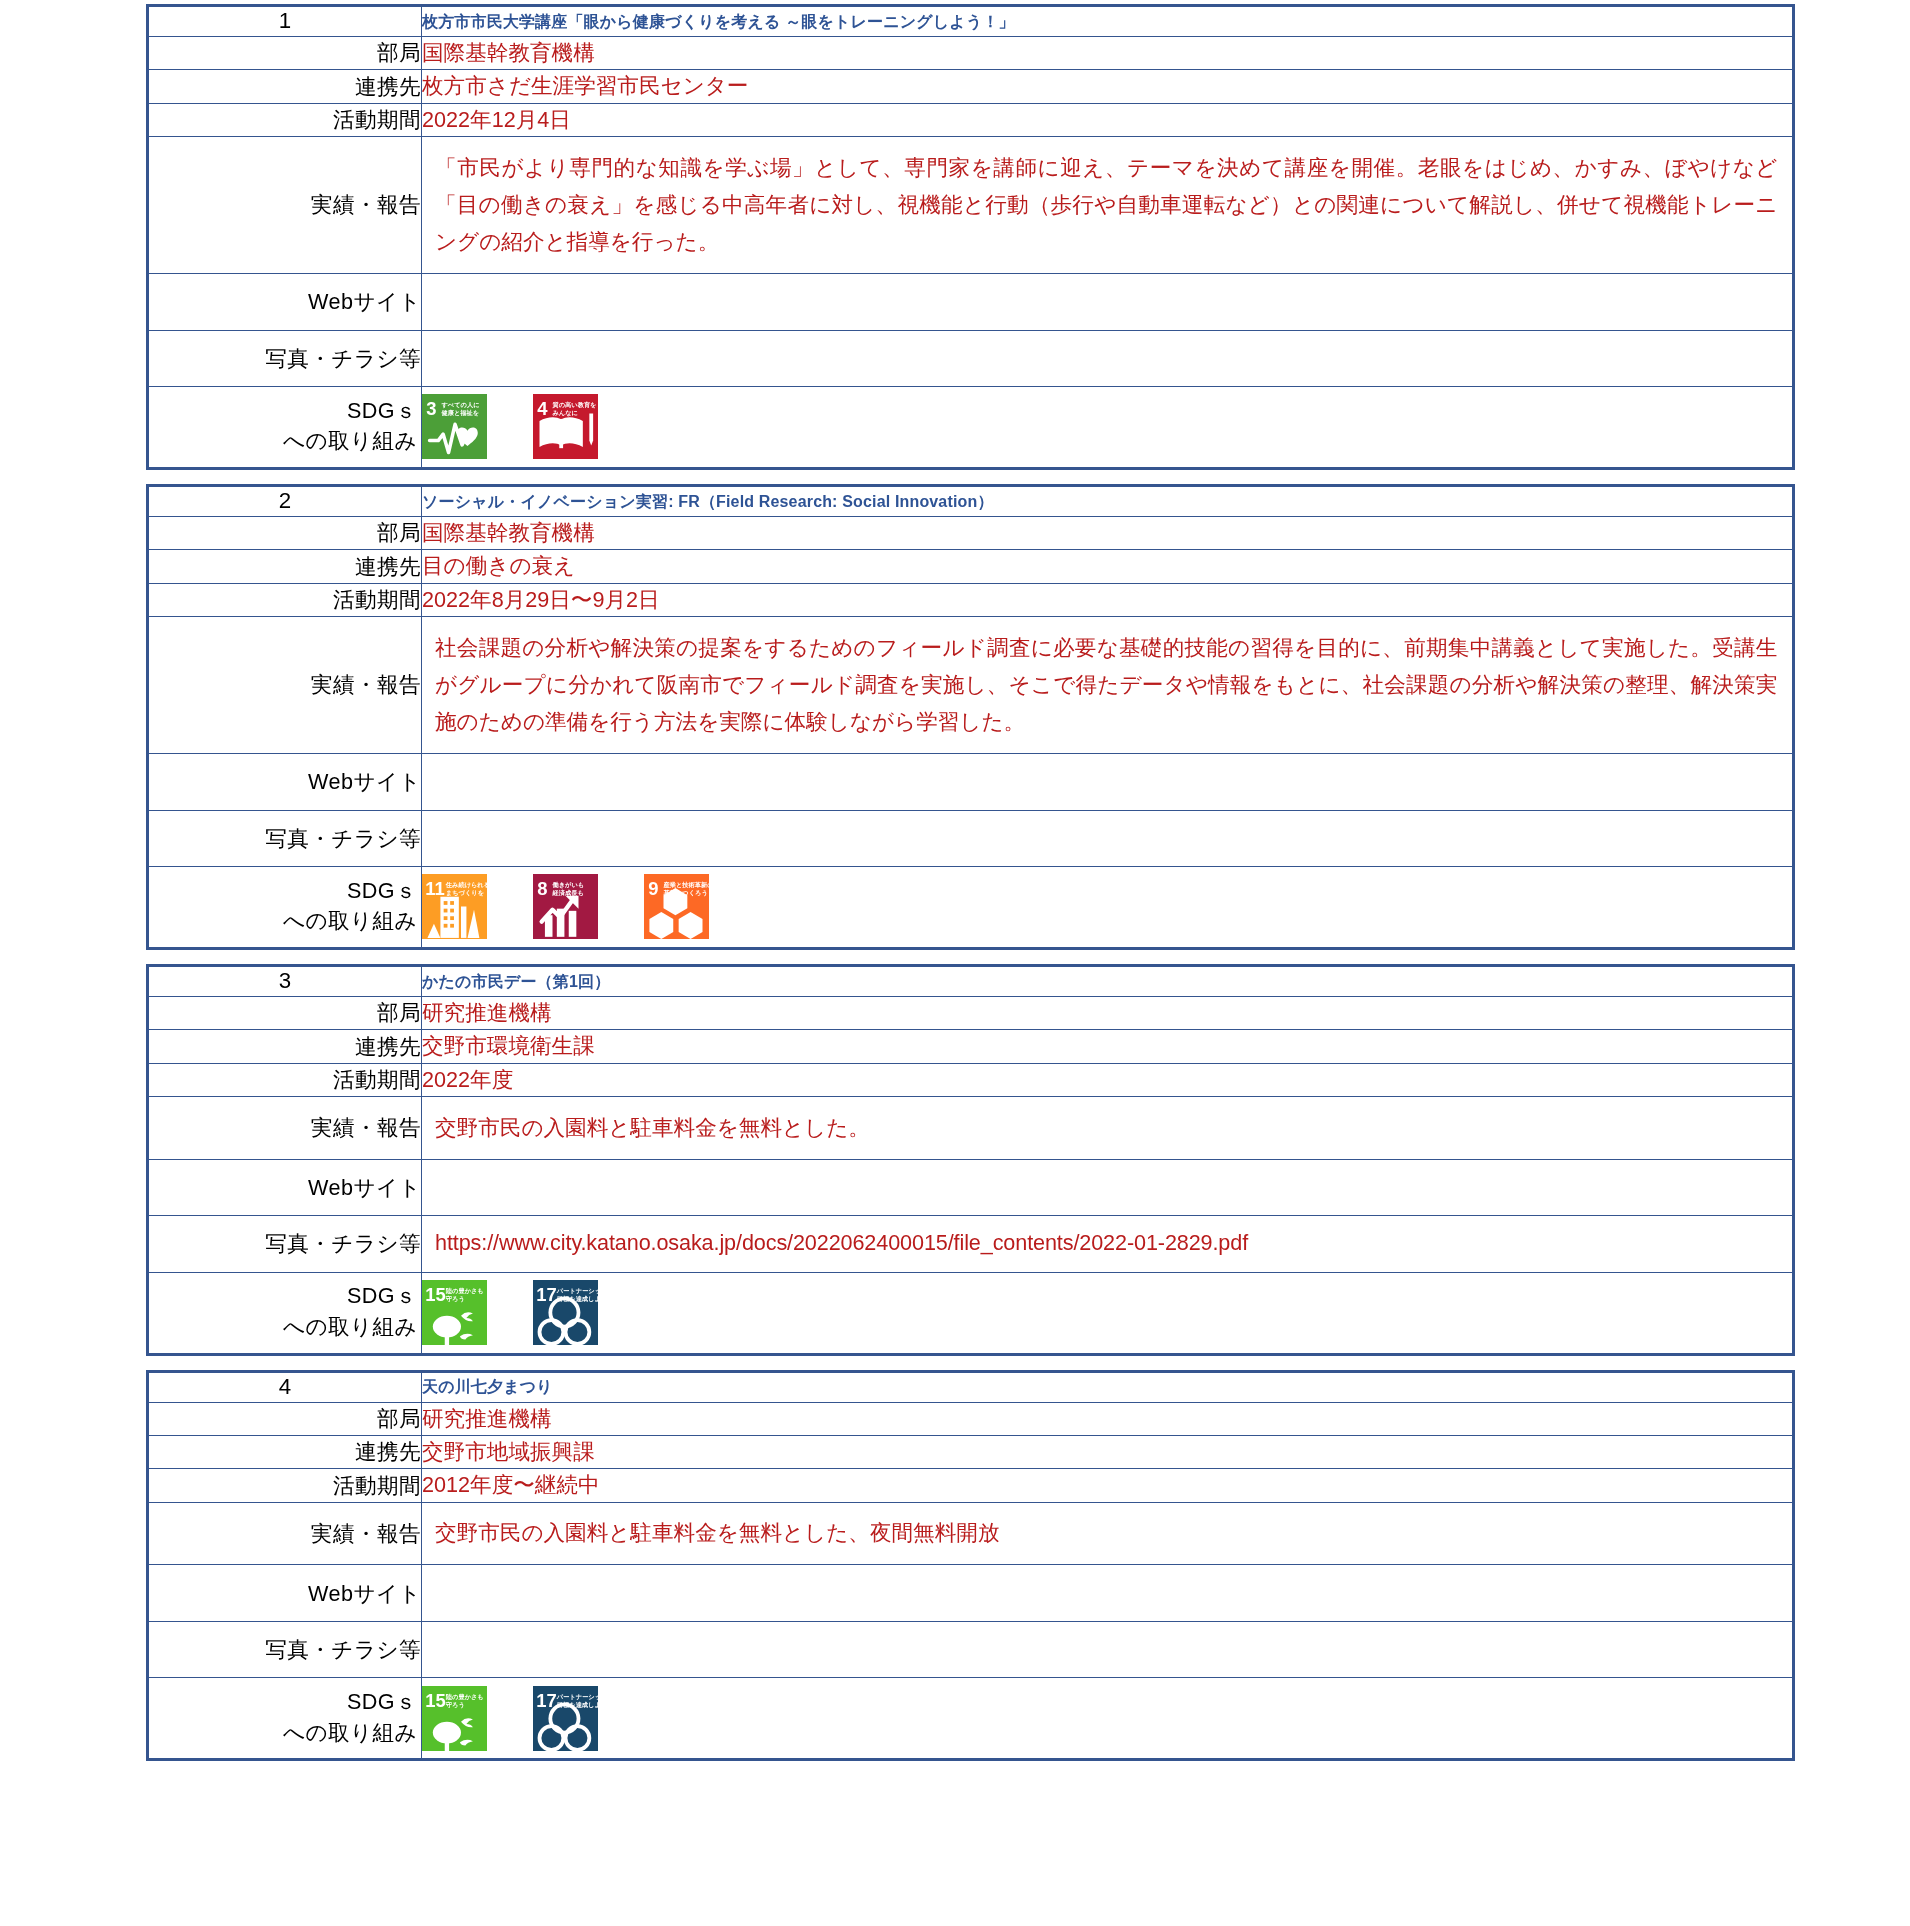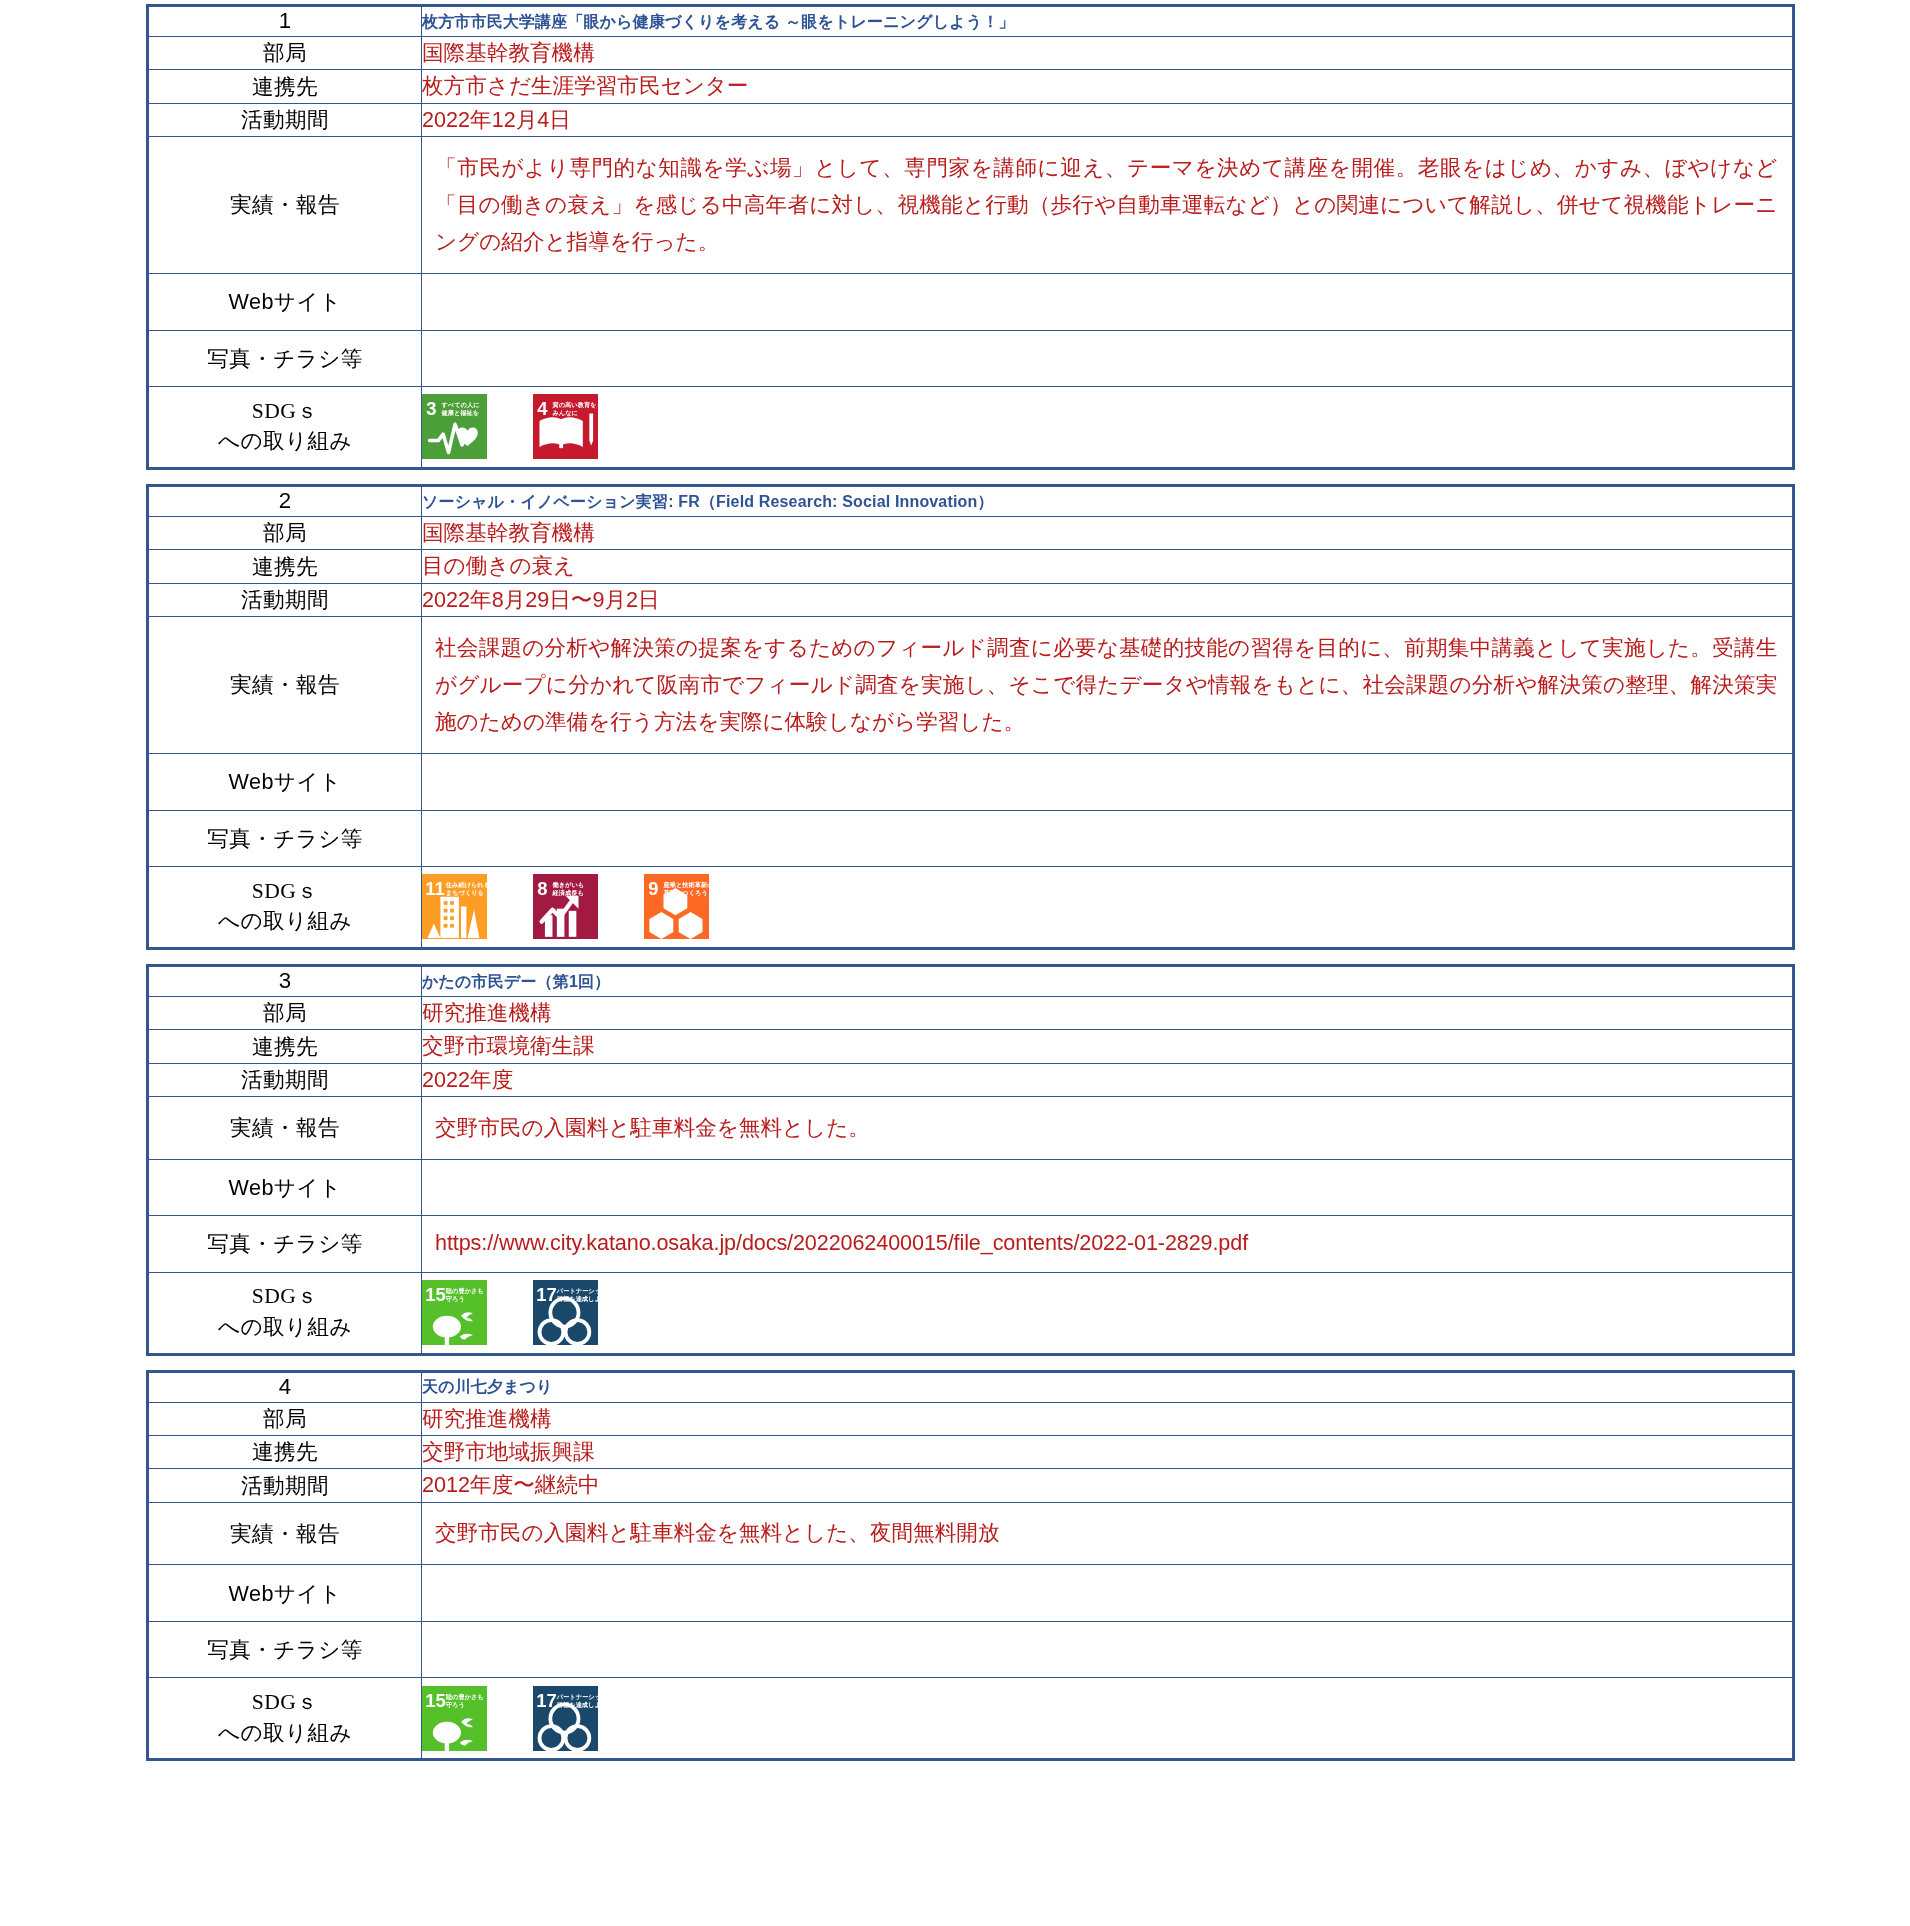--- a/index.html
+++ b/index.html
@@ -40,33 +40,32 @@
 
   .entry td {
     border: 1.5px solid #35558f;
     padding: 0;
     vertical-align: middle;
     background: #ffffff;
   }
 
   
   .cell-label {
-    text-align: center;
+    text-align: right;
     font-size: 21.6px;
     line-height: 1.45;
     color: #000000;
     padding: 10px 3.9px 11.6px 3.9px;
     letter-spacing: 0.02em;
     white-space: pre-line;
     margin-top: 24px;
   }
   .cell-label.two-line {
     line-height: 1.42;
     padding: 8.5px 3.9px 10px 3.9px;
-    font-family: Liberation Serif, serif;
   }
 
   
   .cell-index {
     text-align: center;
     font-size: 22.3px;
     line-height: 1.3;
     padding: 11.6px 3.9px 13px 3.9px;
     color: #000000;
   }

